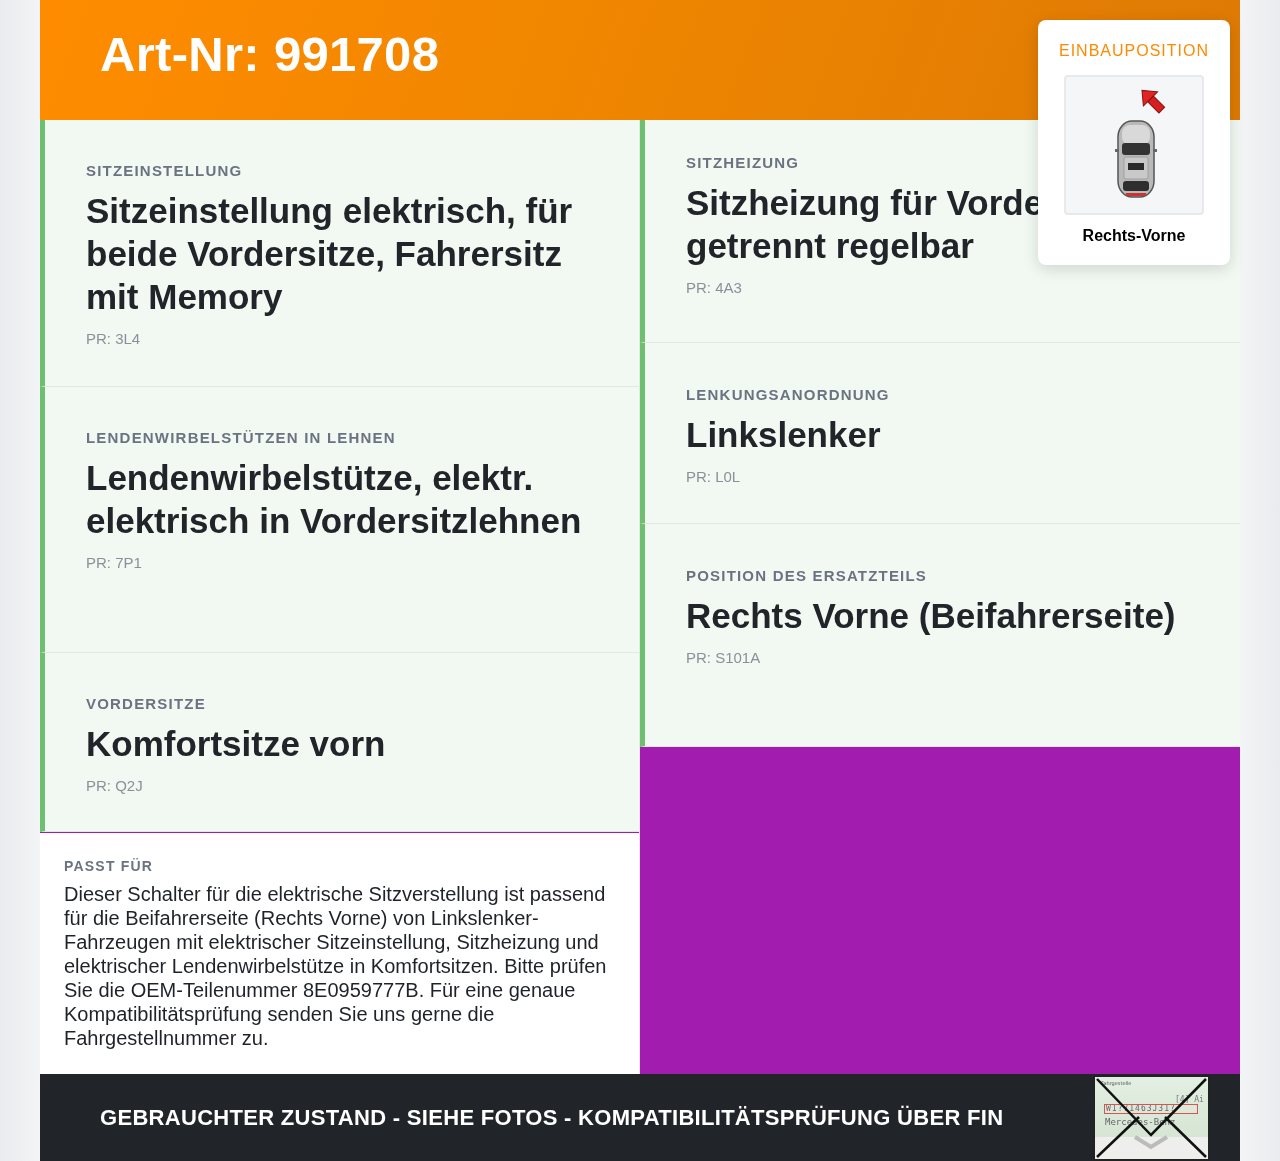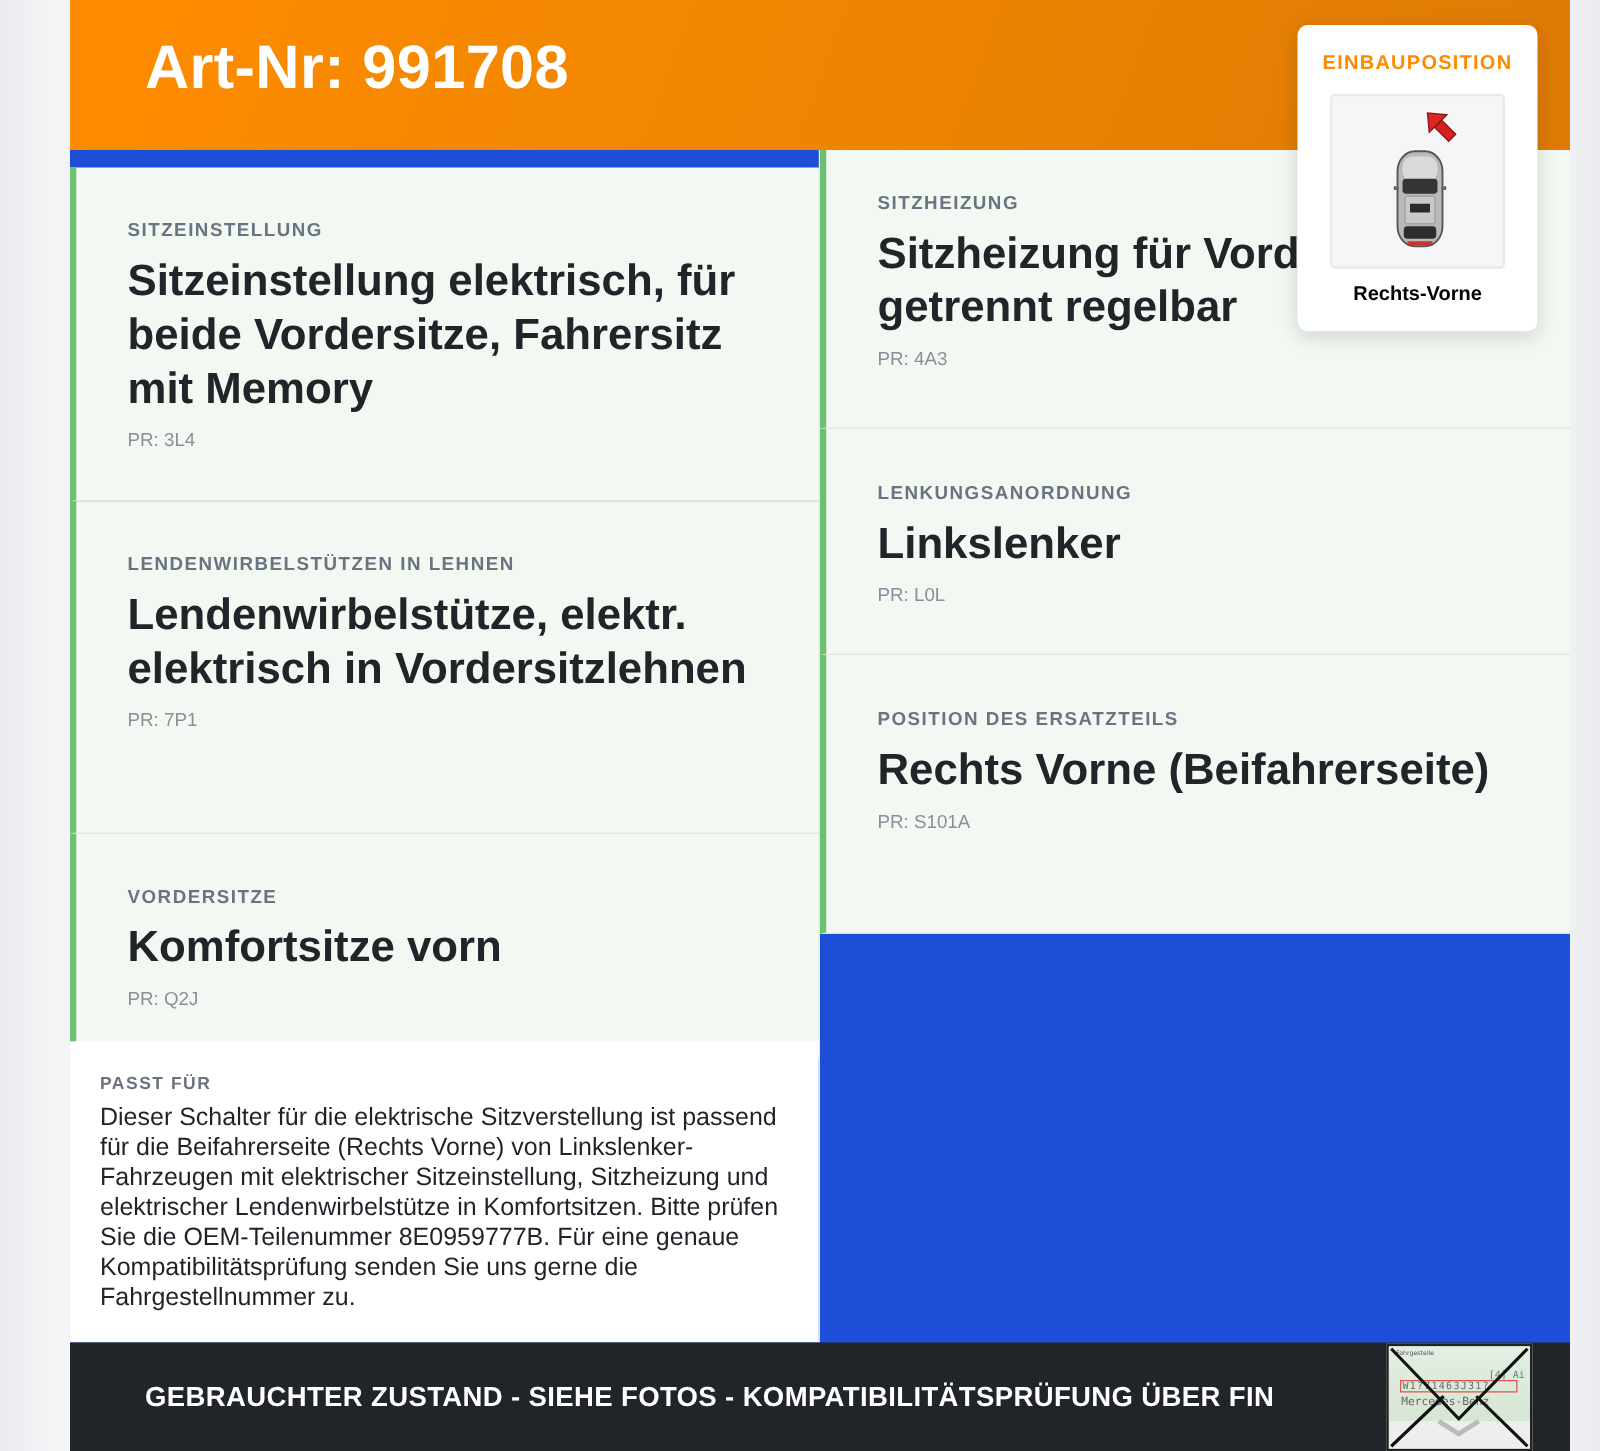--- a/index.html
+++ b/index.html
@@ -5,35 +5,34 @@
   * { box-sizing: border-box; margin: 0; padding: 0; }
   html, body { width: 1280px; height: 1161px; overflow: hidden; }
   body {
     background: linear-gradient(90deg, #e9ebee 0px, #f3f4f6 40px, #f3f4f6 1240px, #e9ebee 1280px);
     font-family: "Liberation Sans", "DejaVu Sans", sans-serif;
     color: #1f2328;
     position: relative;
   }
   .page {
     position: absolute; left: 40px; top: 0; width: 1200px; height: 1161px;
-    background: #1d4ed8;
-    margin-left: 16px;
+    background: #a21caf;
   }
   .header {
     position: absolute; left: 0; top: 0; width: 1200px; height: 120px;
     background: linear-gradient(110deg, #ff8c00 0%, #f08600 45%, #de7a05 100%);
   }
   .header-title {
     position: absolute; left: 60px; top: 26px;
     font-size: 49px; font-weight: 700; color: #ffffff; letter-spacing: 0.3px;
   }
   .grid {
     position: absolute; left: 0; top: 120px; width: 1200px;
   }
-  .col-left { position: absolute; left: 0; top: 14px; width: 600px; }
+  .col-left { position: absolute; left: 0; top: 0; width: 600px; }
   .col-right { position: absolute; left: 600px; top: 0; width: 600px; }
   .col-divider {
     position: absolute; left: 599px; top: 120px; width: 1px; height: 954px; background: #e5e7eb;
   }
   .feature {
     position: relative;
     background: #f2f9f3;
     border-left: 5px solid #6cc070;
     border-bottom: 1px solid #e3e8e5;
     padding: 0 40px 0 41px;
@@ -103,21 +102,21 @@
   .fin-image svg { position: absolute; left: 0; top: 0; }
 
   .einbau-card {
     position: absolute; left: 1038px; top: 20px; width: 192px; height: 245px;
     background: #ffffff; border-radius: 8px;
     box-shadow: 0 4px 16px rgba(0,0,0,0.15);
     text-align: center;
   }
   .einbau-title {
     position: absolute; left: 0; top: 22px; width: 192px;
-    font-size: 16px; font-weight: 700; letter-spacing: 1px; color: #ff8a00;
+    font-size: 16px; font-weight: 400; letter-spacing: 1px; color: #ff8a00;
   }
   .einbau-img {
     position: absolute; left: 26px; top: 55px; width: 140px; height: 140px;
     background: #f5f6f8; border: 2px solid #e7e9ec; border-radius: 4px;
   }
   .einbau-label {
     position: absolute; left: 0; top: 207px; width: 192px;
     font-size: 16px; font-weight: 700; color: #000000; 
   }
 </style>

